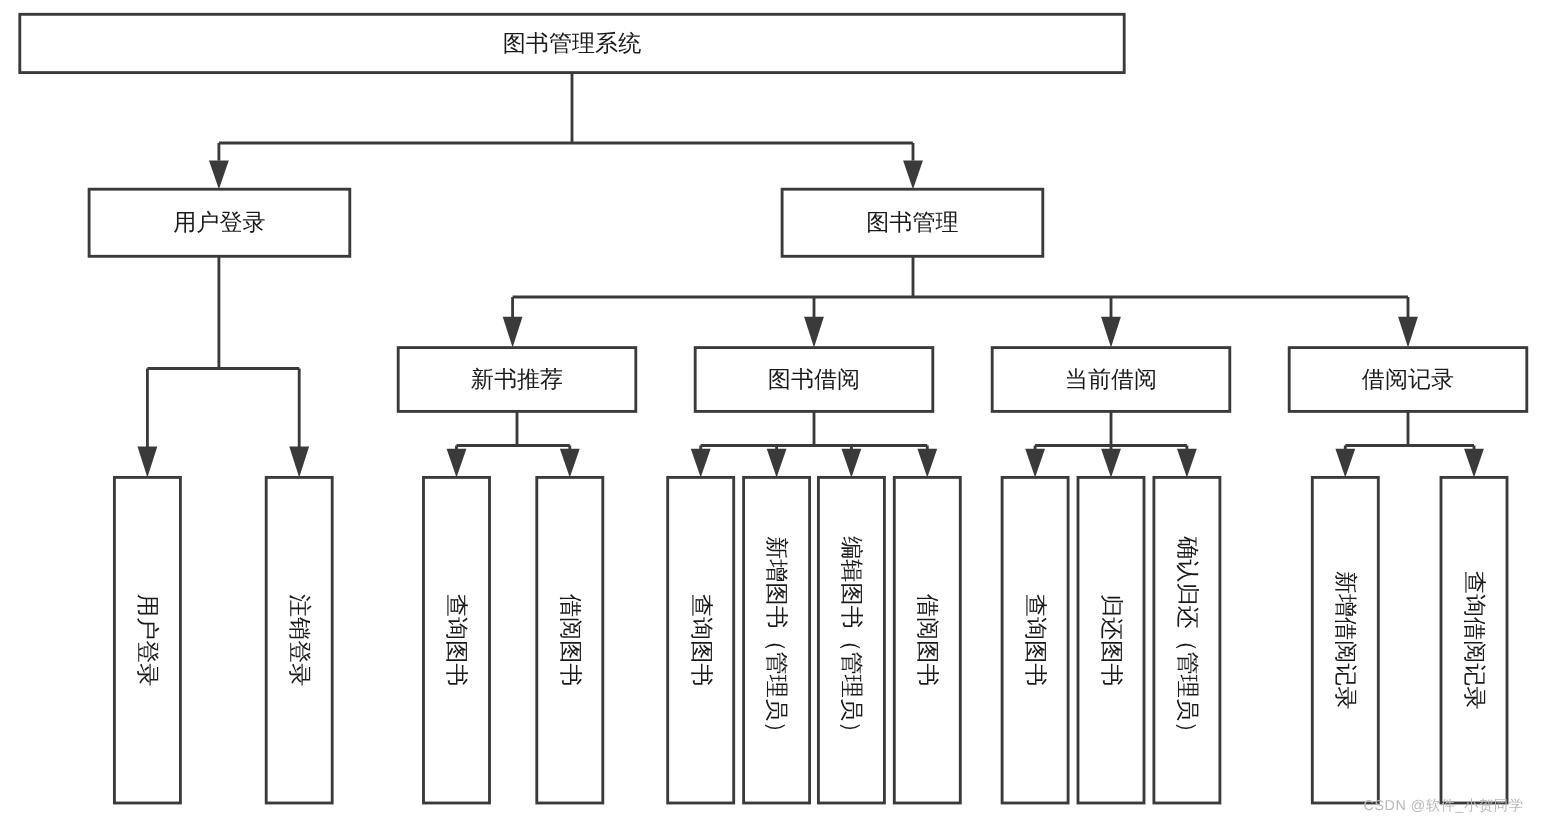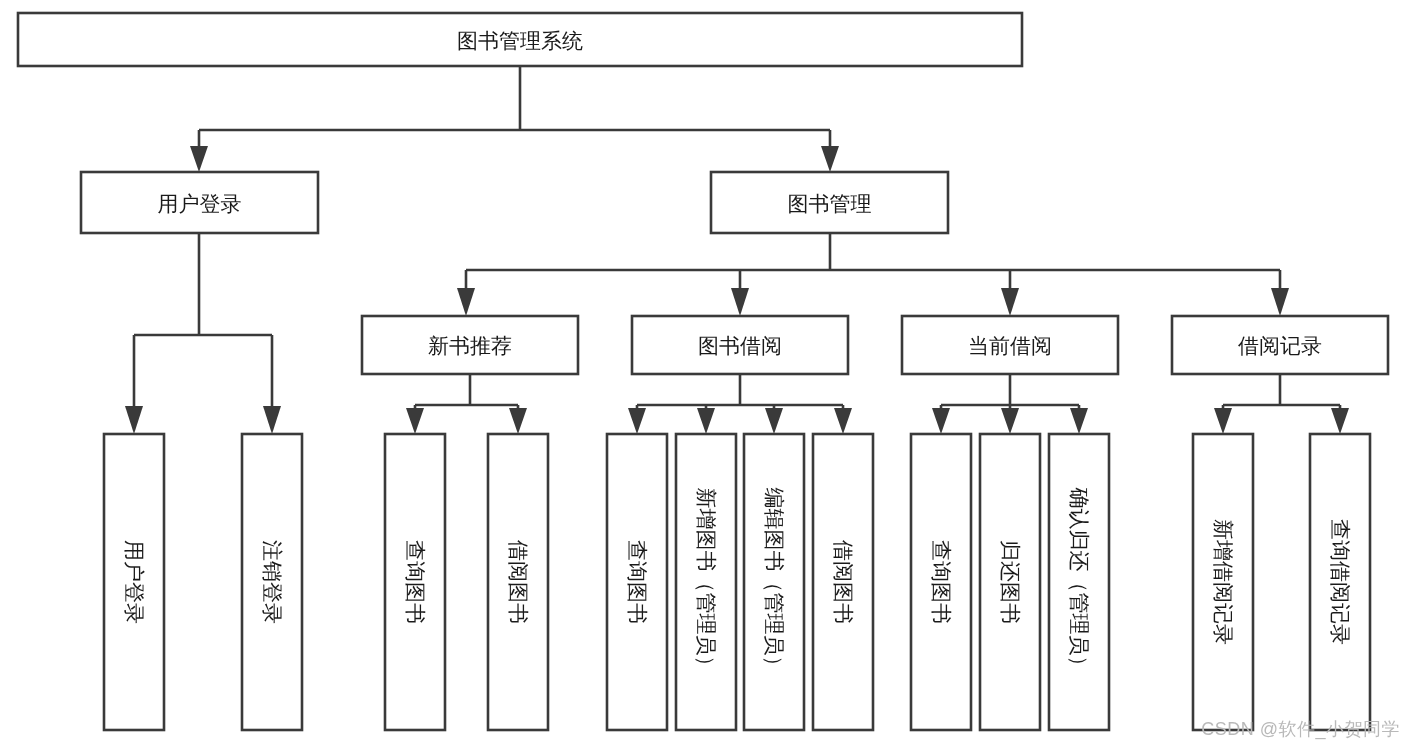--- a/index.html
+++ b/index.html
@@ -51,24 +51,24 @@
   .node-label-vertical {
     fill: #1a1a1a;
     font-family: "Liberation Sans", "DejaVu Sans", sans-serif;
     font-size: 21px;
     text-anchor: middle;
     dominant-baseline: central;
     white-space: pre;
   }
   .watermark {
     position: absolute;
-    right: 5px;
+    right: 20px;
     bottom: 6px;
     color: #b9b9b9;
-    font-size: 18px;
+    font-size: 13px;
     font-family: "Liberation Sans", "DejaVu Sans", sans-serif;
     letter-spacing: 0.5px;
     user-select: none;
     pointer-events: none;
   }
 </style>
 </head>
 <body>
 
 <div id="canvas">

